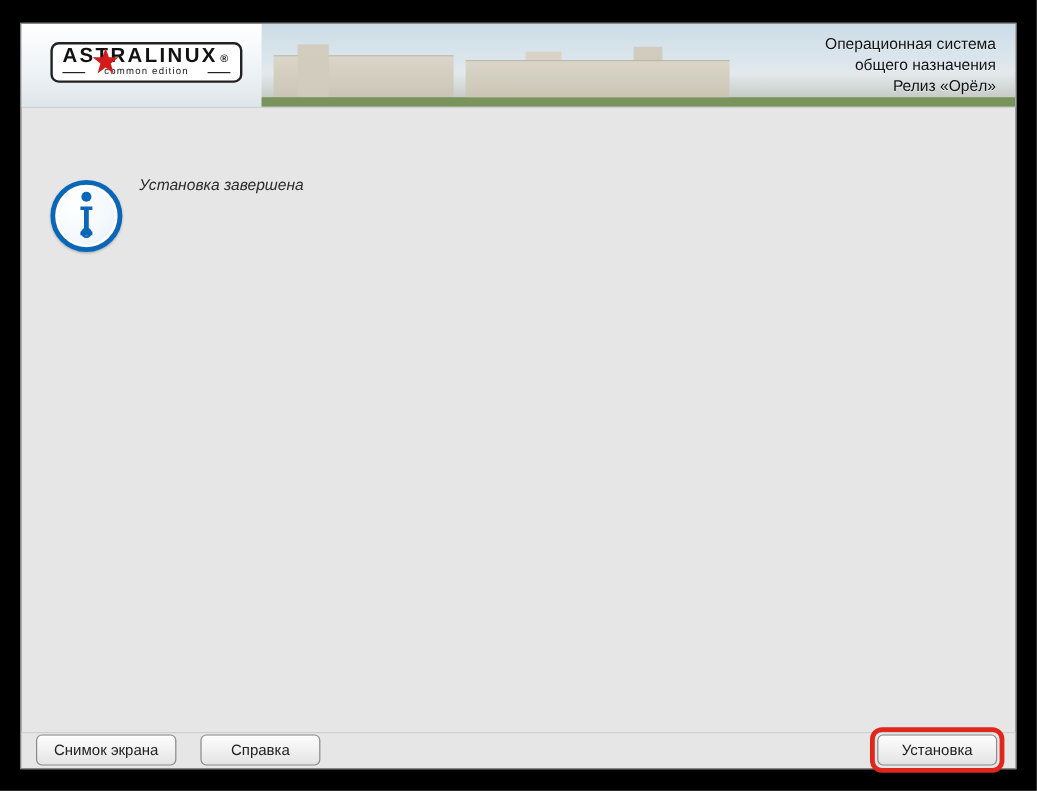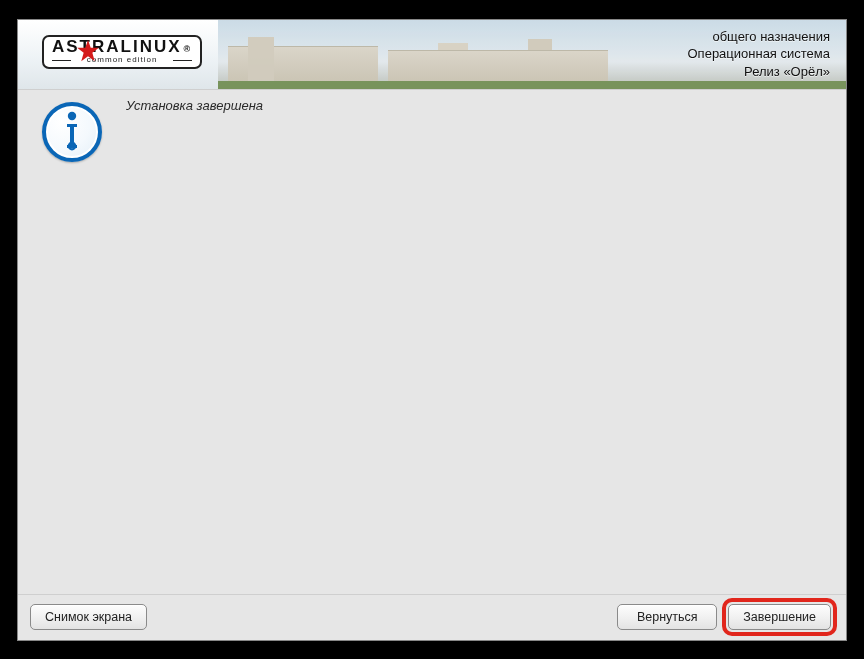--- a/index.html
+++ b/index.html
@@ -95,21 +95,22 @@
     font-size: 14px;
     font-weight: 700;
     color: #00529c;
   }
 
   
   .content {
     flex: 1;
     display: flex;
     padding: 8px 18px 0 18px;
-    gap: 18px;
+    gap: 8px;
+    margin-top: 48px;
   }
   .icon-col { width: 72px; display:flex; justify-content:center; padding-top:4px; }
   .info-icon {
     width: 60px; height: 60px;
     border-radius: 50%;
     border: 4px solid #0a66b6;
     background: radial-gradient(circle at 30% 30%, #ffffff 0%, #f4f9fd 55%, #e3eef7 100%);
     display:flex; align-items:center; justify-content:center;
     box-shadow: 0 1px 2px rgba(0,0,0,0.25), inset 0 0 0 2px #fff;
   }
@@ -119,27 +120,27 @@
   .msg-heading {
     font-style: italic;
     color: #2a2a2a;
     margin-bottom: 6px;
     font-size: 13px;
   }
   .msg-body { line-height: 1.35; }
 
   
   .bottom-bar {
-    height: 46px;
+    height: 30px;
     border-top: 1px solid #cfcfcf;
     display: flex;
     align-items: center;
     padding: 0 12px;
     background: #e6e6e6;
-    gap: 8px;
+    gap: 20px;
   }
   .bottom-bar .spacer { flex: 1; }
   .btn {
     min-width: 100px;
     height: 26px;
     padding: 0 14px;
     font-size: 12.5px;
     color: #222;
     background: linear-gradient(to bottom, #fdfdfd 0%, #f1f1f1 50%, #e3e3e3 100%);
     border: 1px solid #8a8a8a;
@@ -186,22 +187,22 @@
           <span class="reg">®</span>
         </div>
         <div class="logo-sub-row">
           <span class="line"></span>
           <span class="logo-sub">common edition</span>
           <span class="line"></span>
         </div>
       </div>
     </div>
     <div class="banner-right">
+      <div>Операционная система</div>
       <div>общего назначения</div>
-      <div>Операционная система</div>
       <div class="rel">Релиз «Орёл»</div>
     </div>
   </div>
 
 
   <div class="content">
     <div class="icon-col">
       <div class="info-icon">
         <svg viewBox="0 0 32 44">
           <ellipse cx="16" cy="6" rx="4.2" ry="4.2" fill="#0a66b6"></ellipse>
@@ -210,20 +211,20 @@
         </svg>
       </div>
     </div>
     <div class="msg-col">
       <div class="msg-heading">Установка завершена</div>
     </div>
   </div>
 
   <div class="bottom-bar">
     <button class="btn">Снимок экрана</button>
+    <button class="btn">Справка</button>
     <div class="spacer"></div>
-    <button class="btn">Вернуться</button>
     <div class="highlight-wrap">
-      <button class="btn">Завершение</button>
+      <button class="btn">Установка</button>
     </div>
   </div>
 
 </div>
 
 </body></html>

